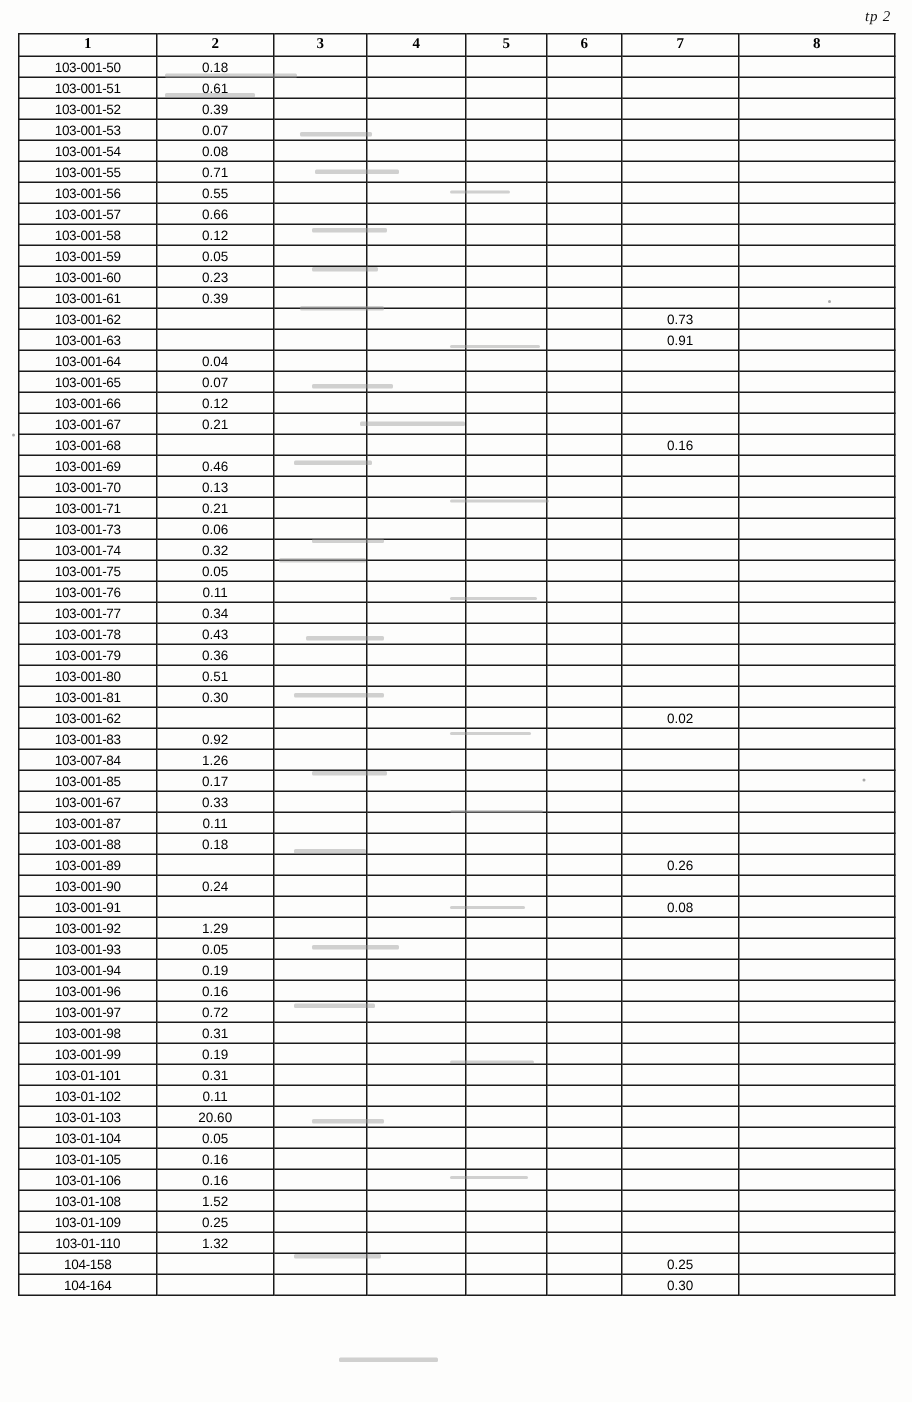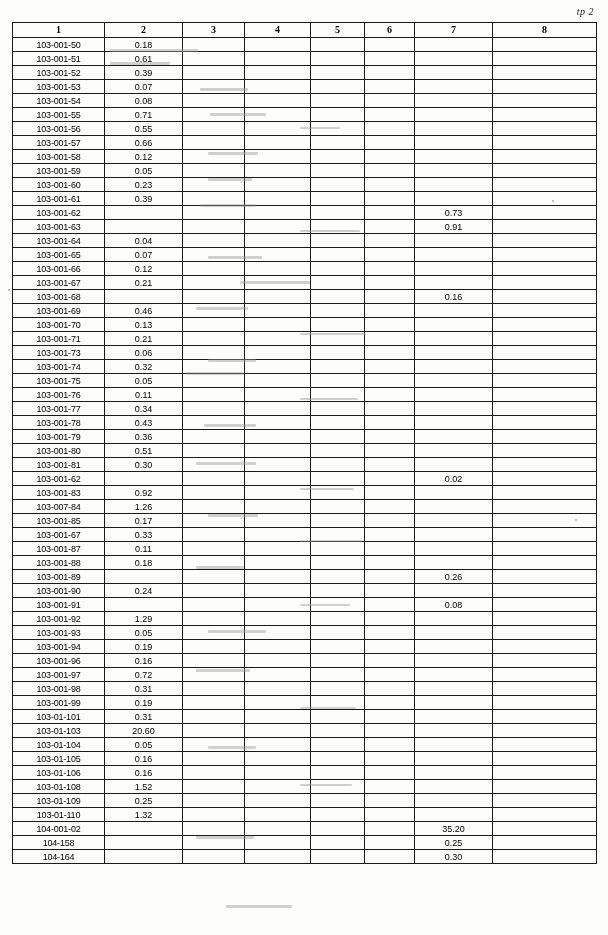--- a/index.html
+++ b/index.html
@@ -616,20 +616,30 @@
             <td class="key">103-01-101</td>
             <td class="val">0.31</td>
             <td class="val"></td>
             <td class="val"></td>
             <td class="val"></td>
             <td class="val"></td>
             <td class="val"></td>
             <td class="val"></td>
           </tr>
           <tr>
+            <td class="key">103-01-102</td>
+            <td class="val">0.11</td>
+            <td class="val"></td>
+            <td class="val"></td>
+            <td class="val"></td>
+            <td class="val"></td>
+            <td class="val"></td>
+            <td class="val"></td>
+          </tr>
+          <tr>
             <td class="key">103-01-103</td>
             <td class="val">20.60</td>
             <td class="val"></td>
             <td class="val"></td>
             <td class="val"></td>
             <td class="val"></td>
             <td class="val"></td>
             <td class="val"></td>
           </tr>
           <tr>
@@ -683,30 +693,20 @@
             <td class="val"></td>
           </tr>
           <tr>
             <td class="key">103-01-110</td>
             <td class="val">1.32</td>
             <td class="val"></td>
             <td class="val"></td>
             <td class="val"></td>
             <td class="val"></td>
             <td class="val"></td>
-            <td class="val"></td>
-          </tr>
-          <tr>
-            <td class="key">104-001-02</td>
-            <td class="val"></td>
-            <td class="val"></td>
-            <td class="val"></td>
-            <td class="val"></td>
-            <td class="val"></td>
-            <td class="val">35.20</td>
             <td class="val"></td>
           </tr>
           <tr>
             <td class="key">104-158</td>
             <td class="val"></td>
             <td class="val"></td>
             <td class="val"></td>
             <td class="val"></td>
             <td class="val"></td>
             <td class="val">0.25</td>

